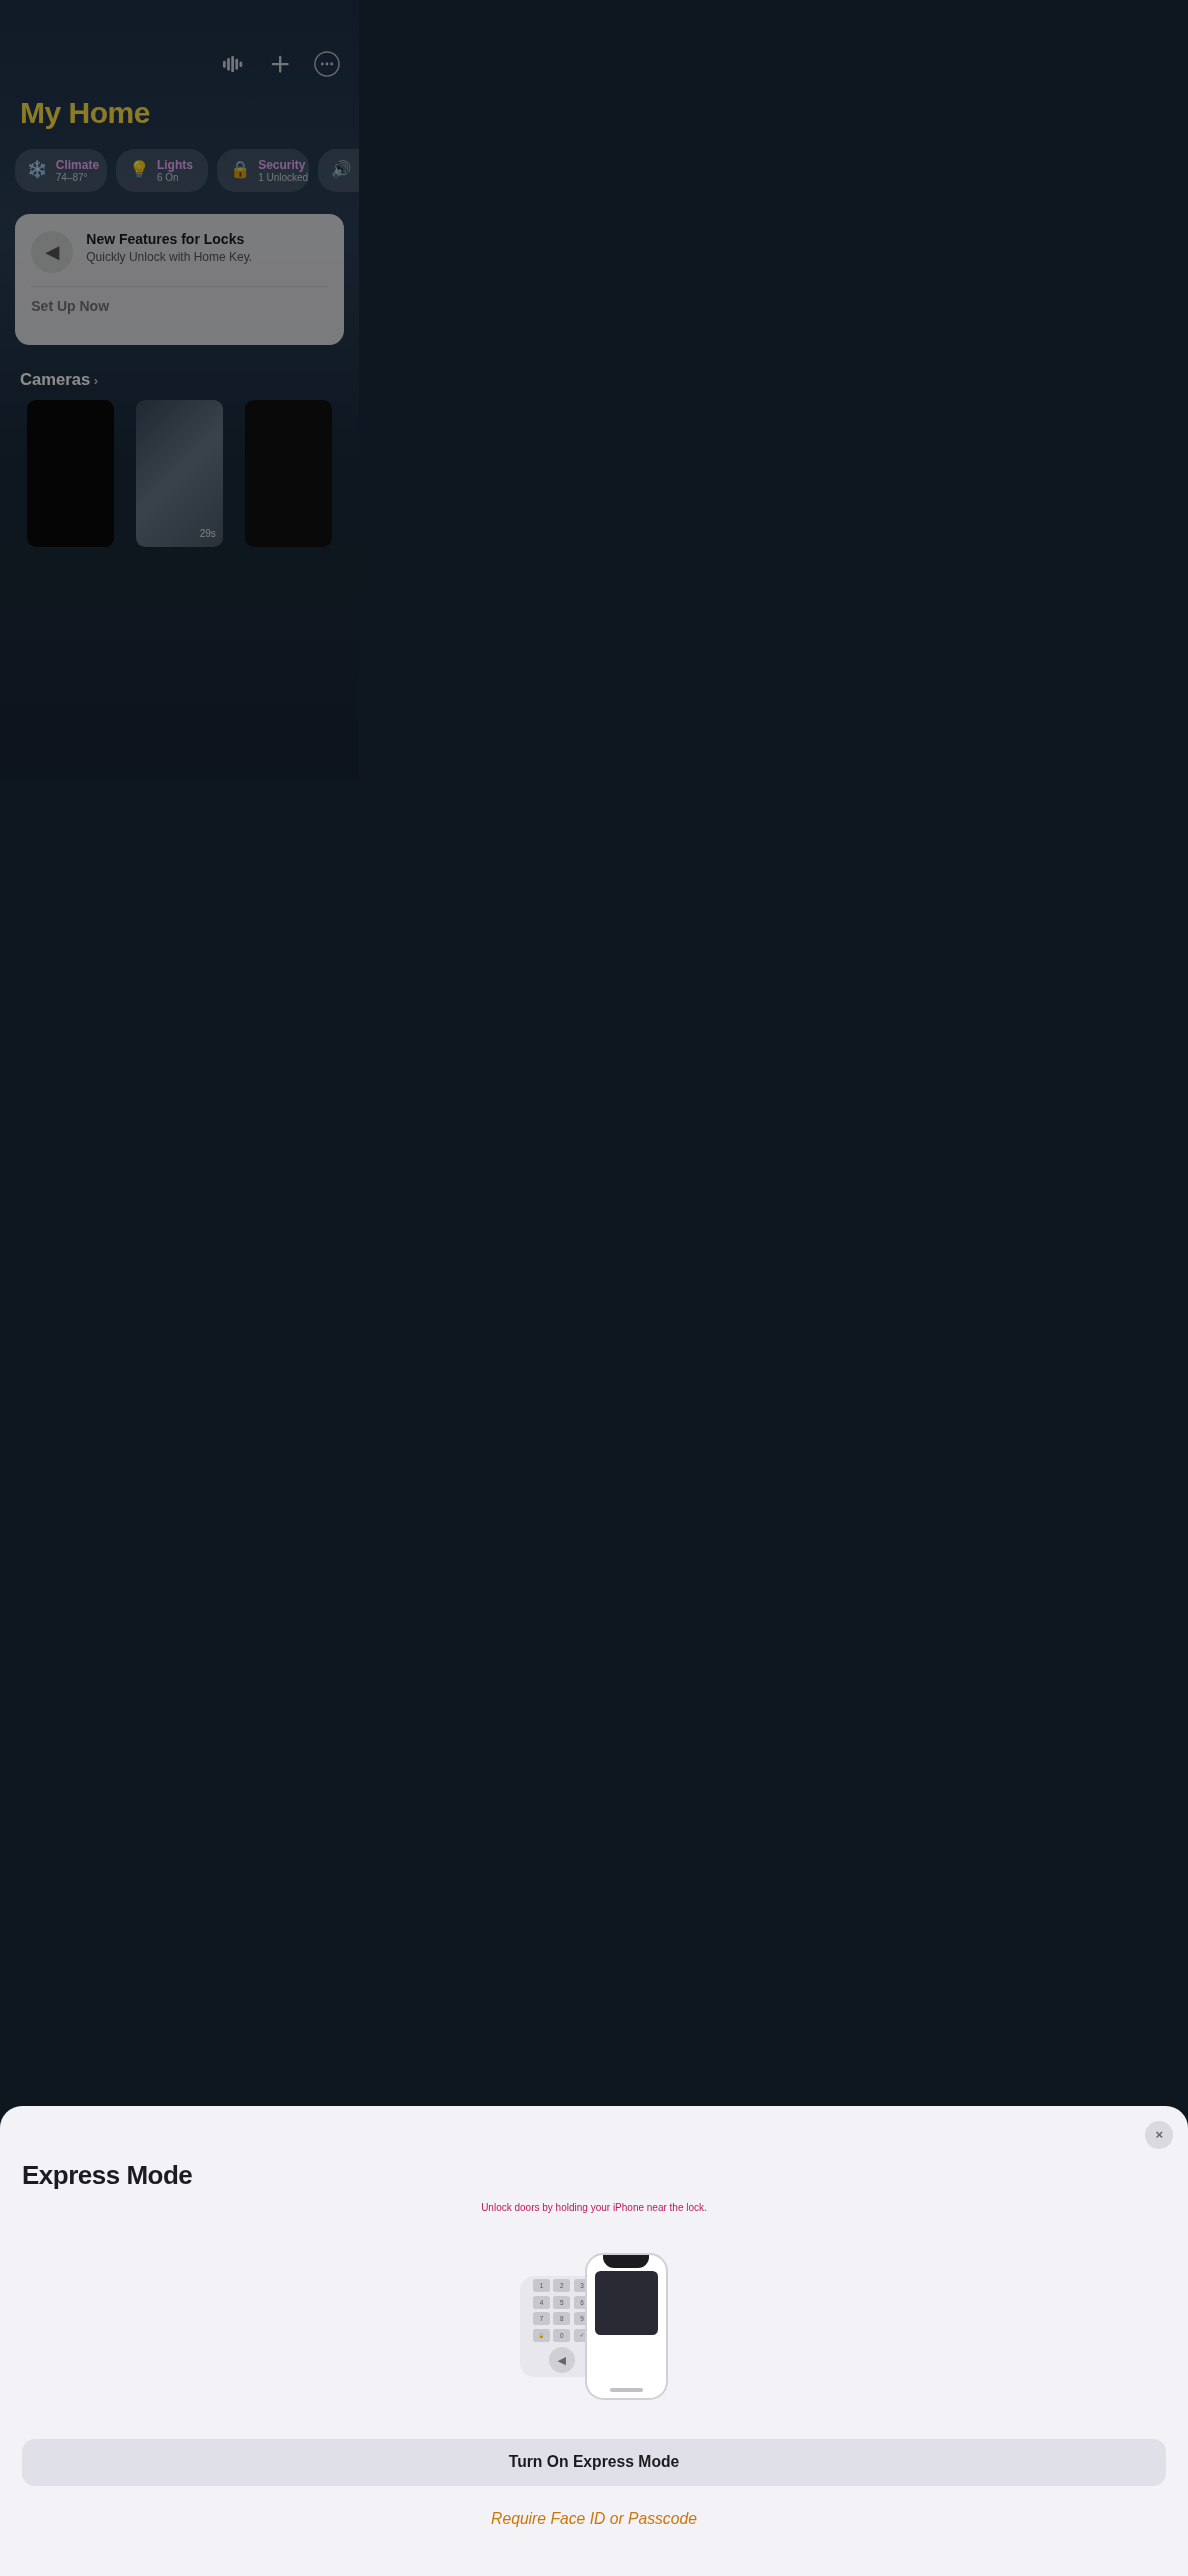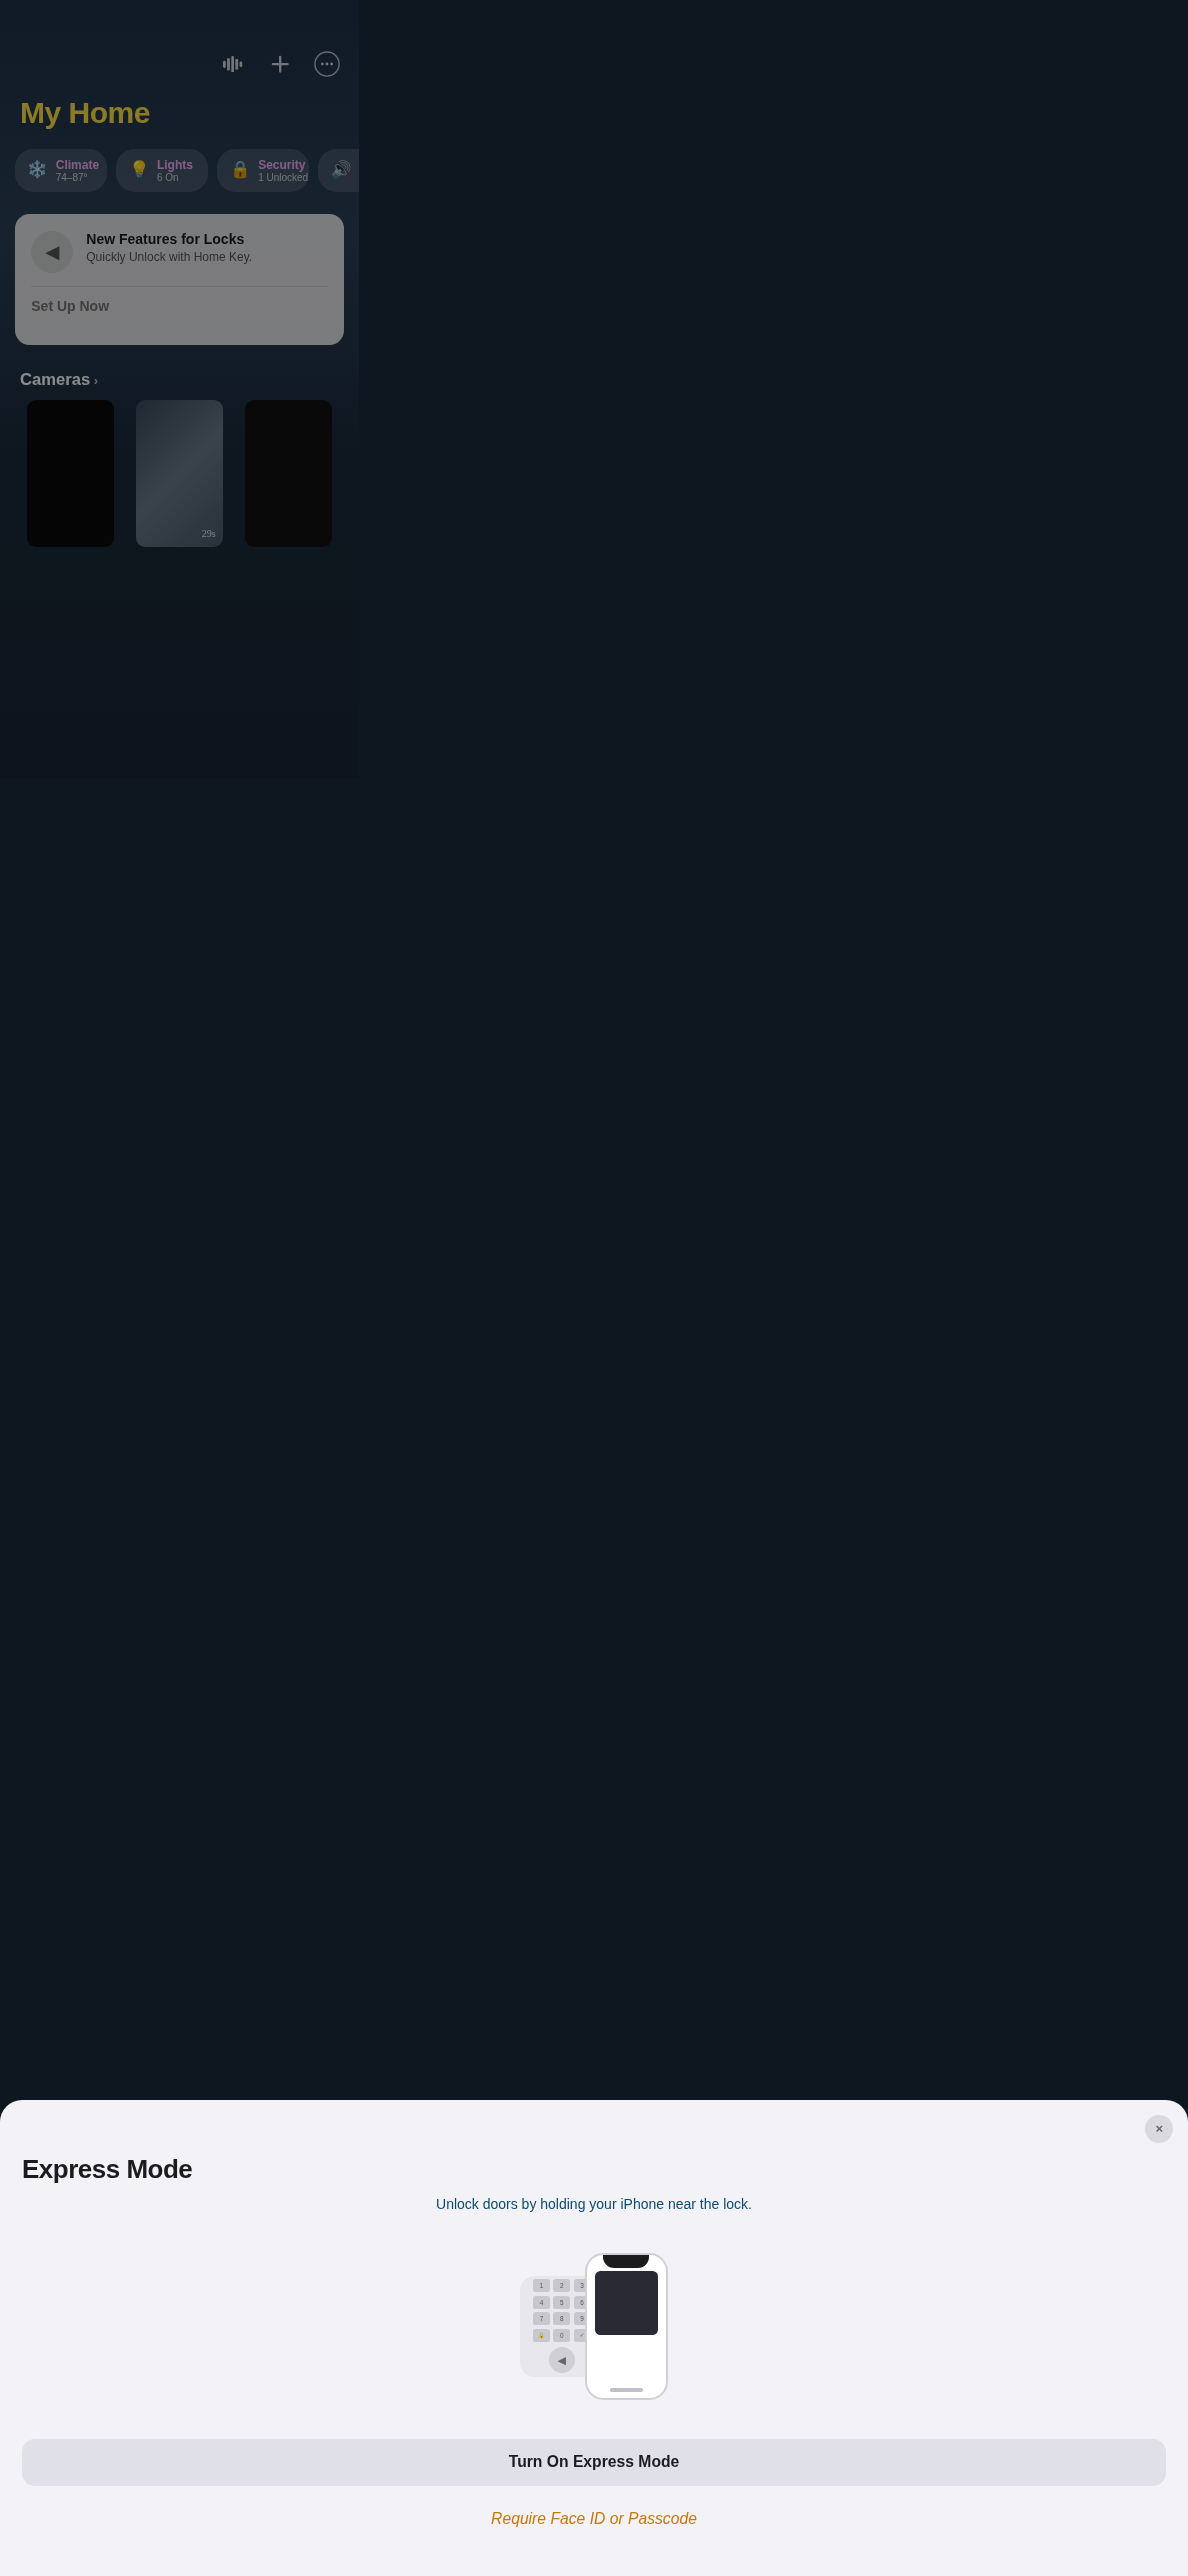--- a/index.html
+++ b/index.html
@@ -171,21 +171,20 @@
       font-size: 13px;
       color: rgba(255,255,255,0.7);
     }
 
     
     .camera-row {
       display: flex;
       gap: 16px;
       padding: 0 27px;
       overflow: hidden;
-      font-family: Liberation Serif, serif;
     }
 
     .camera-thumb {
       flex: 1;
       height: 147px;
       border-radius: 9.2px;
       overflow: hidden;
       position: relative;
       margin-right: 5.5px;
     }
@@ -251,22 +250,22 @@
       font-size: 26px;
       font-weight: 800;
       color: #1c1c1e;
       text-align: left;
       margin-bottom: 9.2px;
       letter-spacing: -0.5px;
       margin-top: 28px;
     }
 
     .modal-desc {
-      font-size: 14px;
-      color: #0c4a6e;
+      font-size: 10px;
+      color: #be185d;
       text-align: center;
       margin-bottom: 28px;
       line-height: 1.5;
     }
 
     
     .modal-illustration {
       display: flex;
       justify-content: center;
       align-items: center;

